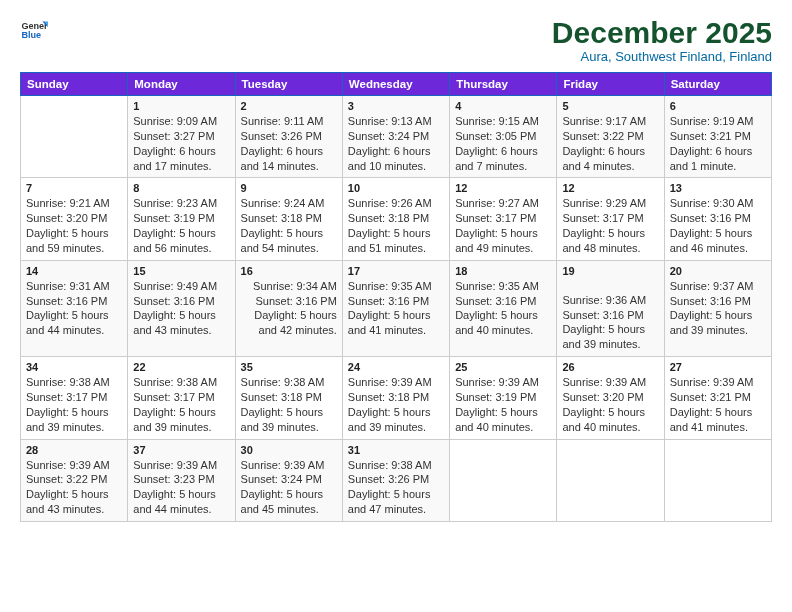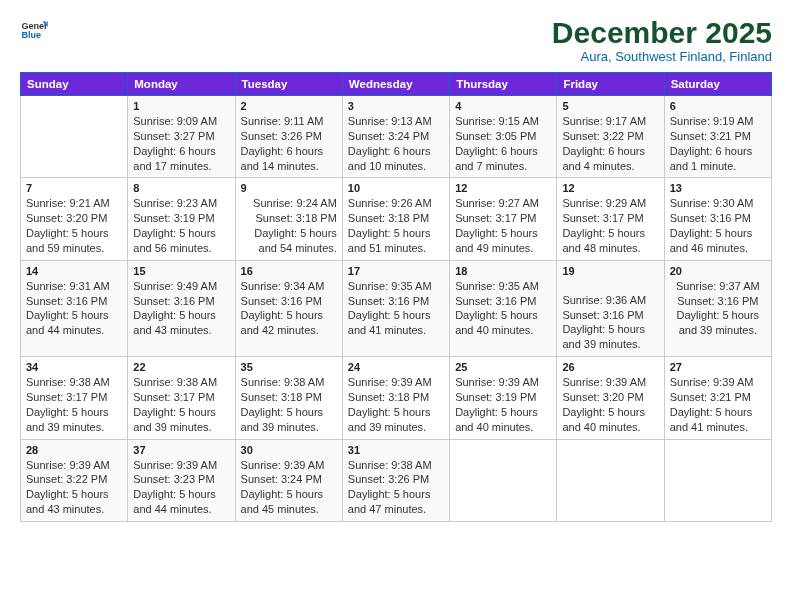--- a/index.html
+++ b/index.html
@@ -175,21 +175,21 @@
           </td>
           <td>
             <span class="day-number">8</span>
             <div class="day-info" style="white-space: pre-line;">Sunrise: 9:23 AM
 Sunset: 3:19 PM
 Daylight: 5 hours
 and 56 minutes.</div>
           </td>
           <td>
             <span class="day-number">9</span>
-            <div class="day-info" style="white-space: pre-line; text-align: right;">Sunrise: 9:24 AM
+            <div class="day-info" style="white-space: pre-line;">Sunrise: 9:24 AM
 Sunset: 3:18 PM
 Daylight: 5 hours
 and 54 minutes.</div>
           </td>
           <td>
             <span class="day-number">10</span>
             <div class="day-info" style="white-space: pre-line;">Sunrise: 9:26 AM
 Sunset: 3:18 PM
 Daylight: 5 hours
 and 51 minutes.</div>
@@ -226,21 +226,21 @@
           </td>
           <td>
             <span class="day-number">15</span>
             <div class="day-info" style="white-space: pre-line;">Sunrise: 9:49 AM
 Sunset: 3:16 PM
 Daylight: 5 hours
 and 43 minutes.</div>
           </td>
           <td>
             <span class="day-number">16</span>
-            <div class="day-info" style="white-space: pre-line;">Sunrise: 9:34 AM
+            <div class="day-info" style="white-space: pre-line; text-align: right;">Sunrise: 9:34 AM
 Sunset: 3:16 PM
 Daylight: 5 hours
 and 42 minutes.</div>
           </td>
           <td>
             <span class="day-number">17</span>
             <div class="day-info" style="white-space: pre-line;">Sunrise: 9:35 AM
 Sunset: 3:16 PM
 Daylight: 5 hours
 and 41 minutes.</div>
@@ -254,21 +254,21 @@
           </td>
           <td>
             <span class="day-number">19</span>
             <div class="day-info" style="white-space: pre-line; margin-top: 16px;">Sunrise: 9:36 AM
 Sunset: 3:16 PM
 Daylight: 5 hours
 and 39 minutes.</div>
           </td>
           <td>
             <span class="day-number">20</span>
-            <div class="day-info" style="white-space: pre-line; text-align: center;">Sunrise: 9:37 AM
+            <div class="day-info" style="white-space: pre-line;">Sunrise: 9:37 AM
 Sunset: 3:16 PM
 Daylight: 5 hours
 and 39 minutes.</div>
           </td>
         </tr>
         <tr>
           <td>
             <span class="day-number">34</span>
             <div class="day-info" style="white-space: pre-line;">Sunrise: 9:38 AM
 Sunset: 3:17 PM

